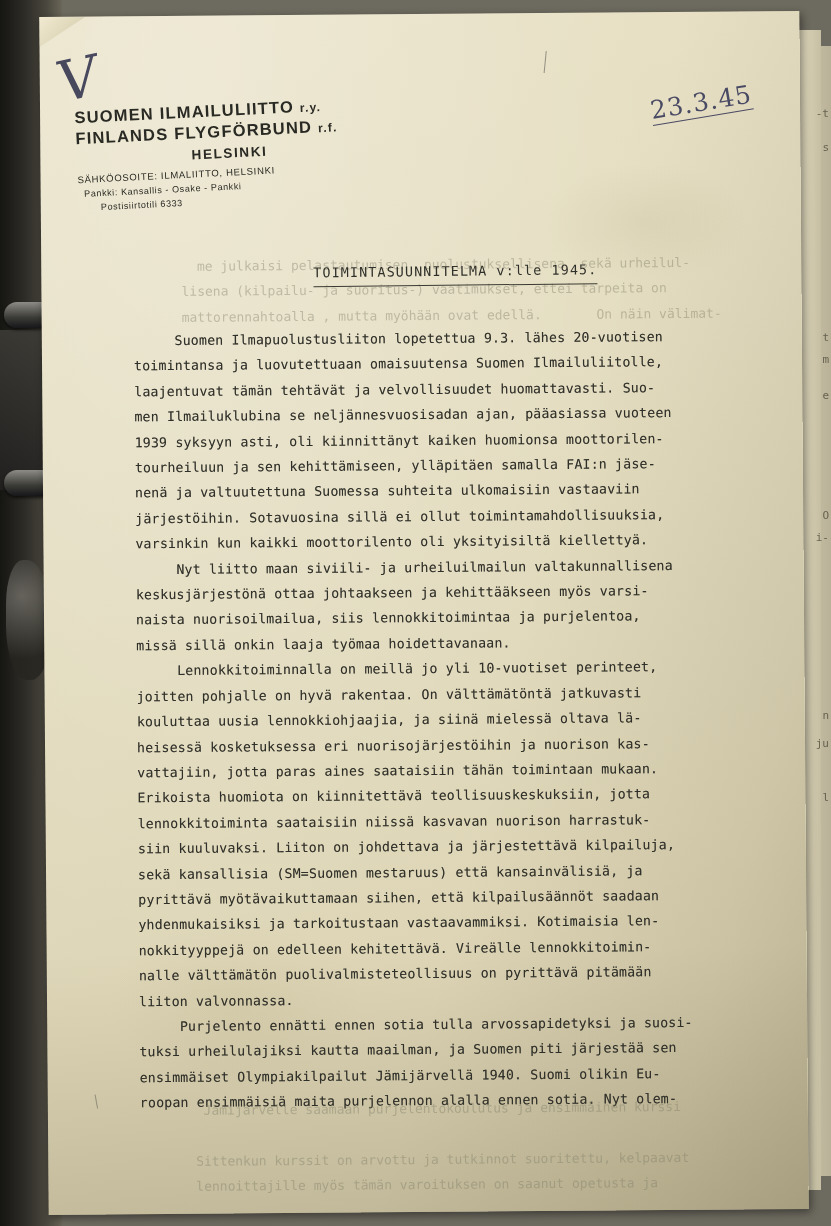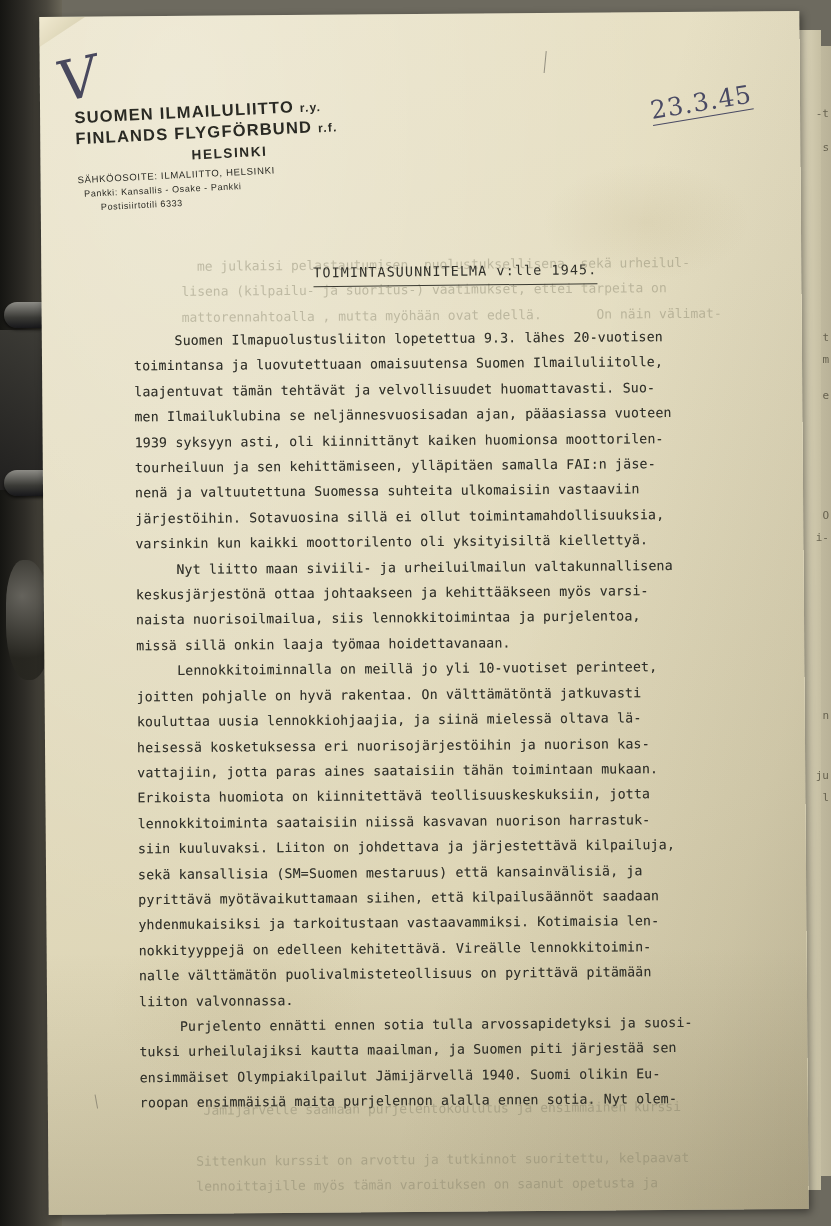--- a/index.html
+++ b/index.html
@@ -258,21 +258,21 @@
   <div class="under-sheet s2"></div>
 
   <div class="edge-frag" style="top:106px;">-t</div>
   <div class="edge-frag" style="top:140px;">s</div>
   <div class="edge-frag" style="top:330px;">t</div>
   <div class="edge-frag" style="top:352px;">m</div>
   <div class="edge-frag" style="top:388px;">e</div>
   <div class="edge-frag" style="top:508px;">O</div>
   <div class="edge-frag" style="top:530px;">i-</div>
   <div class="edge-frag" style="top:708px;">n</div>
-  <div class="edge-frag" style="top:768px;">ju</div>
+  <div class="edge-frag" style="top:736px;">ju</div>
   <div class="edge-frag" style="top:790px;">l</div>
 
   <div id="sheet">
 
     <div class="corner-fold"></div>
     <div class="stain a"></div>
     <div class="stain b"></div>
 
     <div class="hand hand-check">V</div>
     <div class="hand hand-date"><span class="strike">23.3.45</span></div>

